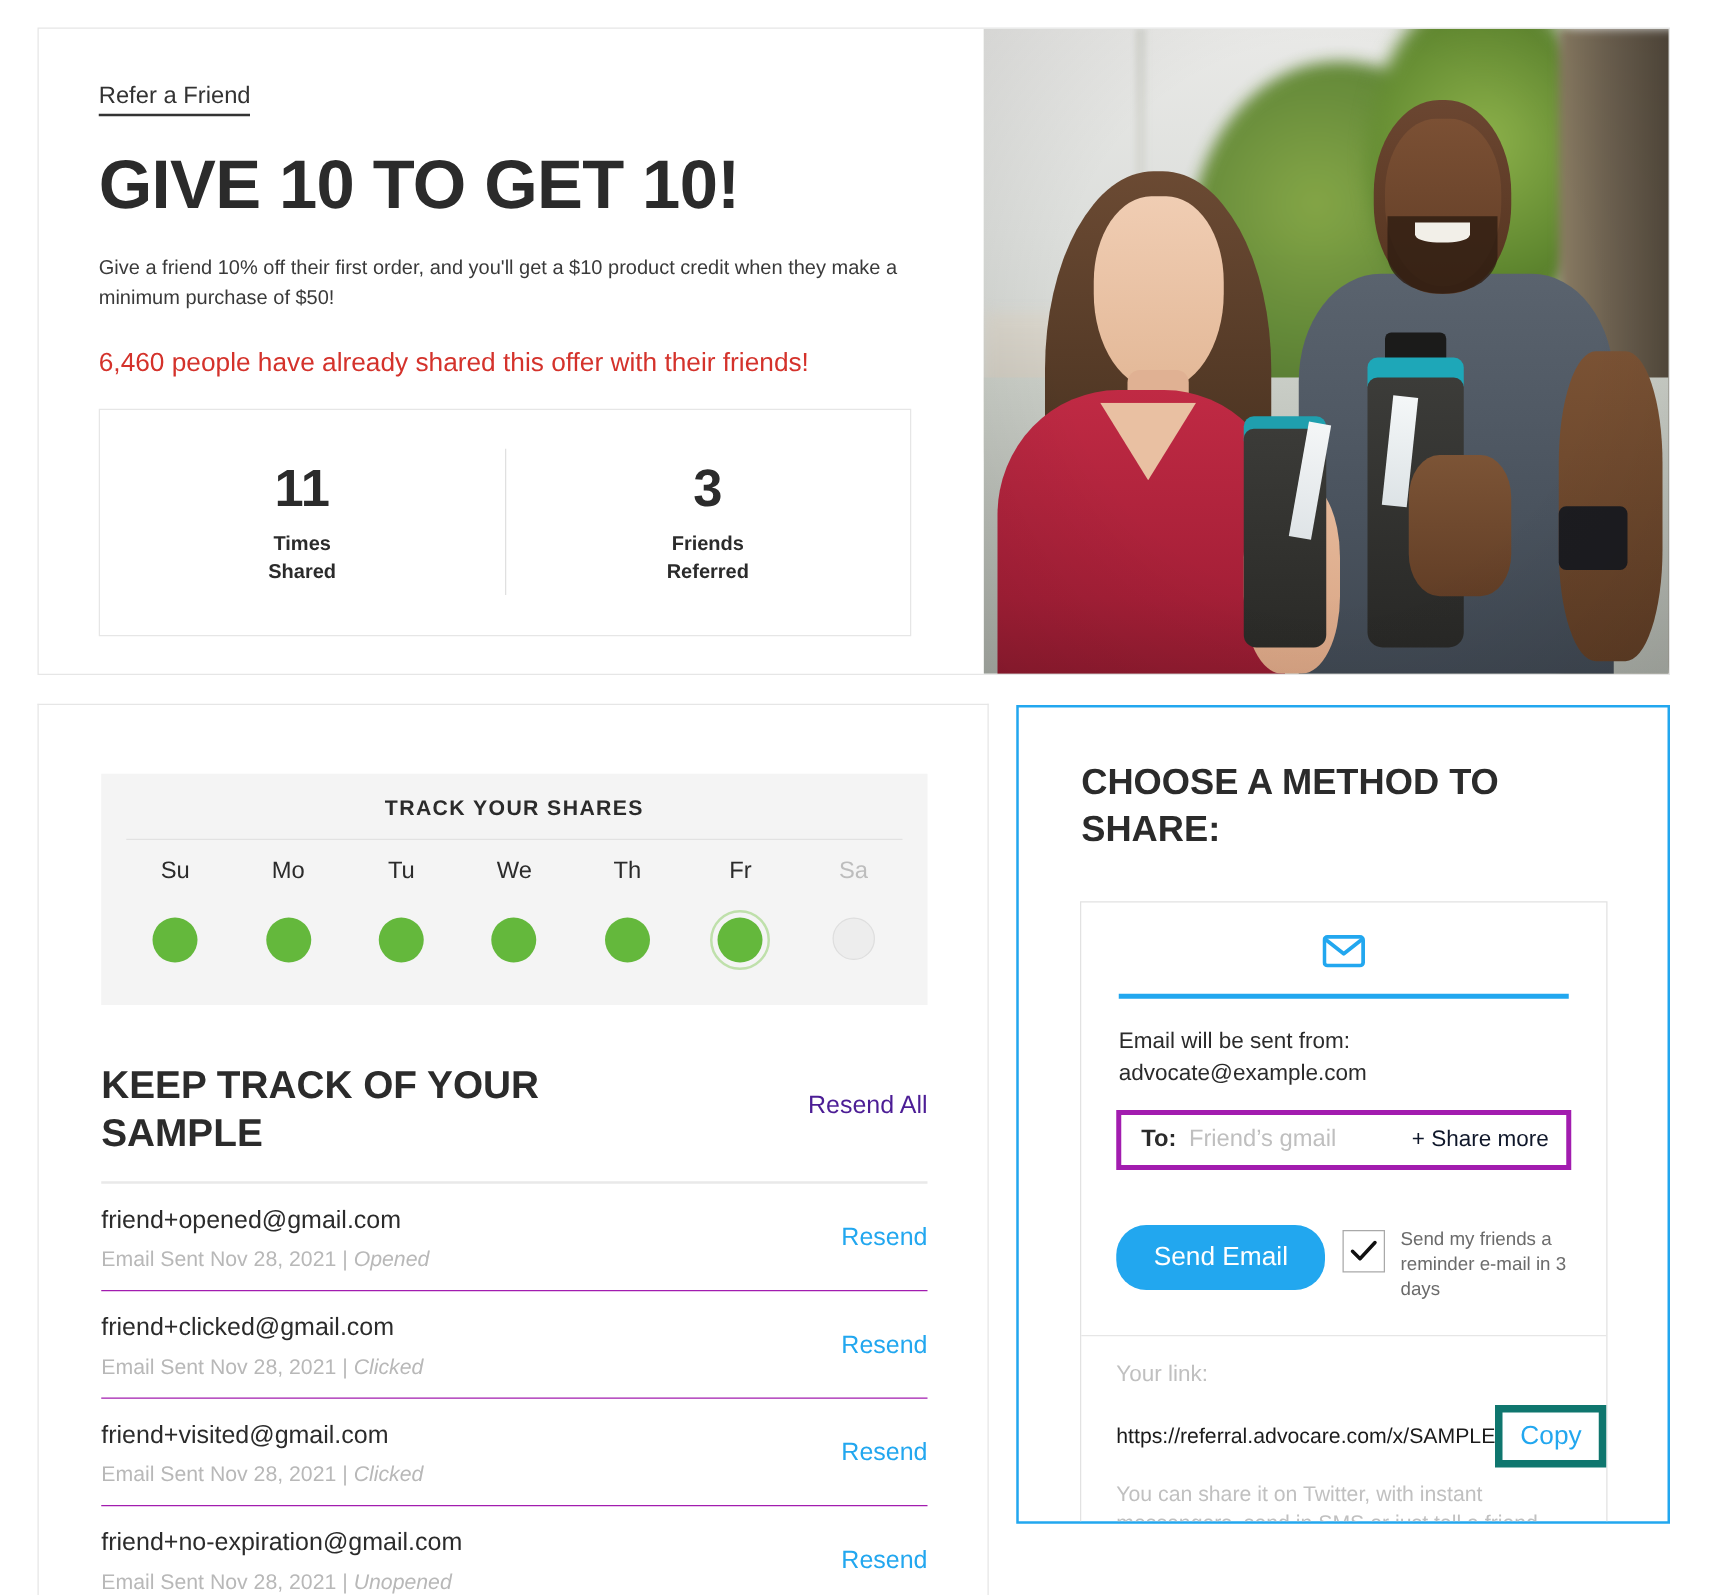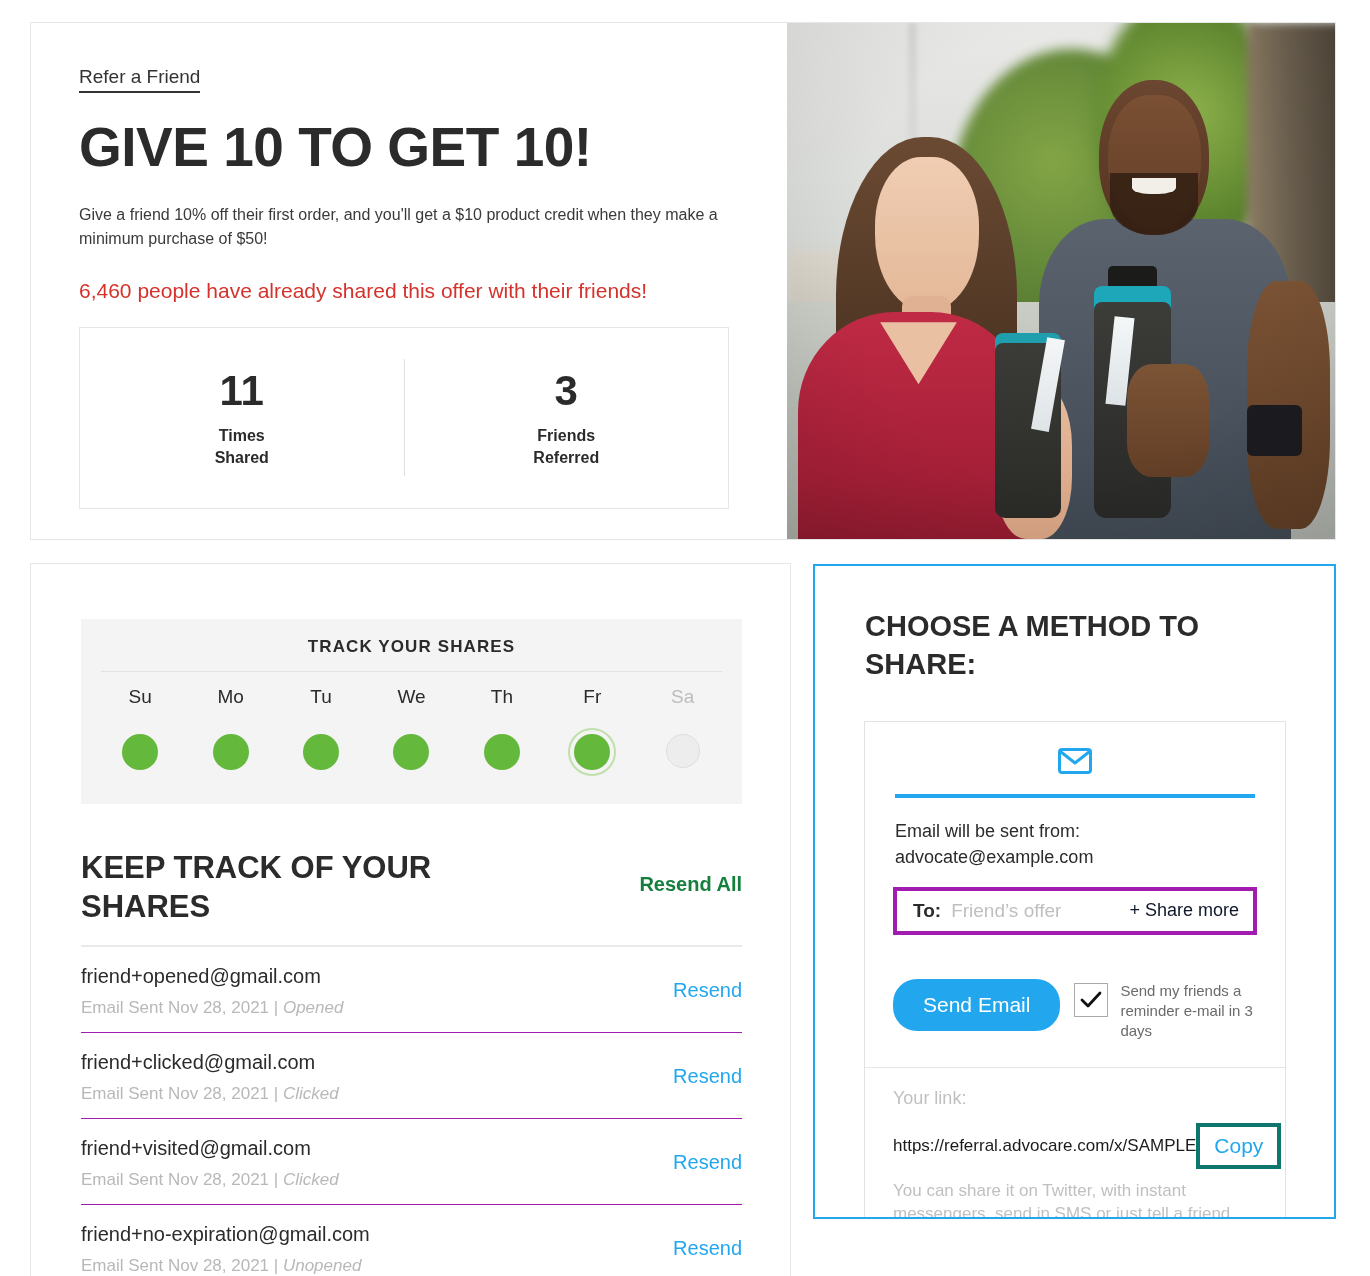--- a/index.html
+++ b/index.html
@@ -299,22 +299,22 @@
   }
   .keep-title {
     font-size: 31px;
     font-weight: bold;
     color: #2b2b2b;
     line-height: 1.25;
     max-width: 420px;
   }
   .resend-all {
     font-size: 20px;
-    font-weight: bold;
-    color: #15803d;
+    font-weight: normal;
+    color: #4c1d95;
     margin-top: 24px;
     white-space: nowrap;
   }
   .keep-rule {
     height: 2px; background: #e9e9e9;
     margin: 18px 48px 0 50px;
   }
   .share-row {
     display: flex;
     align-items: flex-start;
@@ -422,21 +422,21 @@
     margin-bottom: 14px;
   }
   .link-row { display: flex; align-items: center; }
   .link-url {
     font-size: 17px;
     color: #1b1b1b;
     flex: 1;
     text-align: center;
   }
   .copy-btn {
-    border: 4px solid #0f766e;
+    border: 6px solid #0f766e;
     color: #22a7ef;
     background: #fff;
     font-size: 21px;
     padding: 6px 14px;
     cursor: pointer;
     line-height: 1.2;
   }
   .link-note {
     font-size: 17px;
     color: #c0c0c0;
@@ -547,21 +547,21 @@
         </div>
         <div class="day inactive">
           <div class="day-label">Sa</div>
           <div class="dot"></div>
         </div>
 
       </div>
     </div>
 
     <div class="keep-header">
-      <div class="keep-title">KEEP TRACK OF YOUR SHARES</div>
+      <div class="keep-title">KEEP TRACK OF YOUR SAMPLE</div>
       <div class="resend-all">Resend All</div>
     </div>
     <div class="keep-rule"></div>
 
     <div class="share-row">
       <div>
         <div class="share-email">friend+opened@gmail.com</div>
         <div class="share-meta">
           <span>Email Sent Nov 28, 2021 |</span>
           <span class="status">Opened</span>
@@ -621,21 +621,21 @@
         </div>
         <div class="tab-underline"></div>
 
         <div class="from-text">
           <span>Email will be sent from:</span><br>
           <span>advocate@example.com</span>
         </div>
 
         <div class="to-field">
           <span class="to-label">To:</span>
-          <span class="to-placeholder">Friend’s offer</span>
+          <span class="to-placeholder">Friend’s gmail</span>
           <span class="share-more">+ Share more</span>
         </div>
       </div>
 
       <div class="send-row">
         <button class="send-btn">Send Email</button>
         <div class="checkbox">
           <svg width="22" height="18" viewBox="0 0 22 18" fill="none">
             <path d="M2 9 L8 15 L20 2" stroke="#111111" stroke-width="2.8" fill="none" stroke-linecap="round" stroke-linejoin="round"></path>
           </svg>

